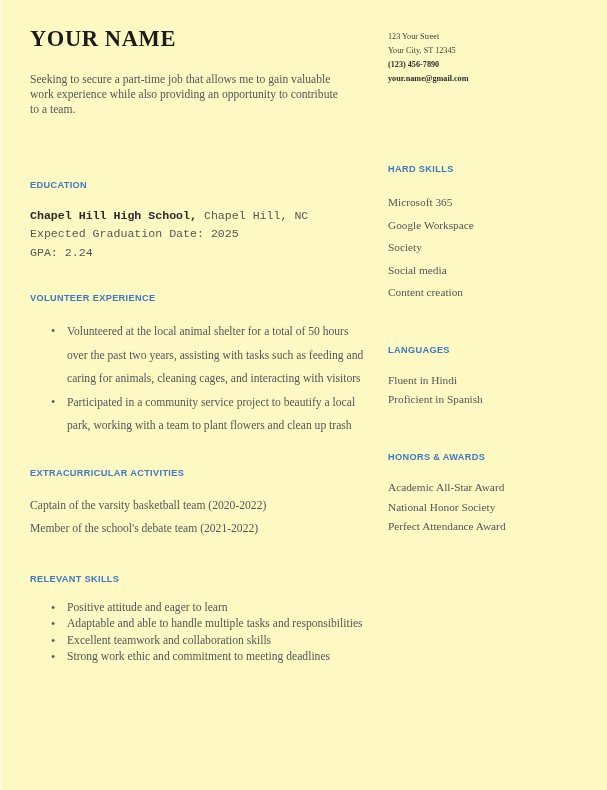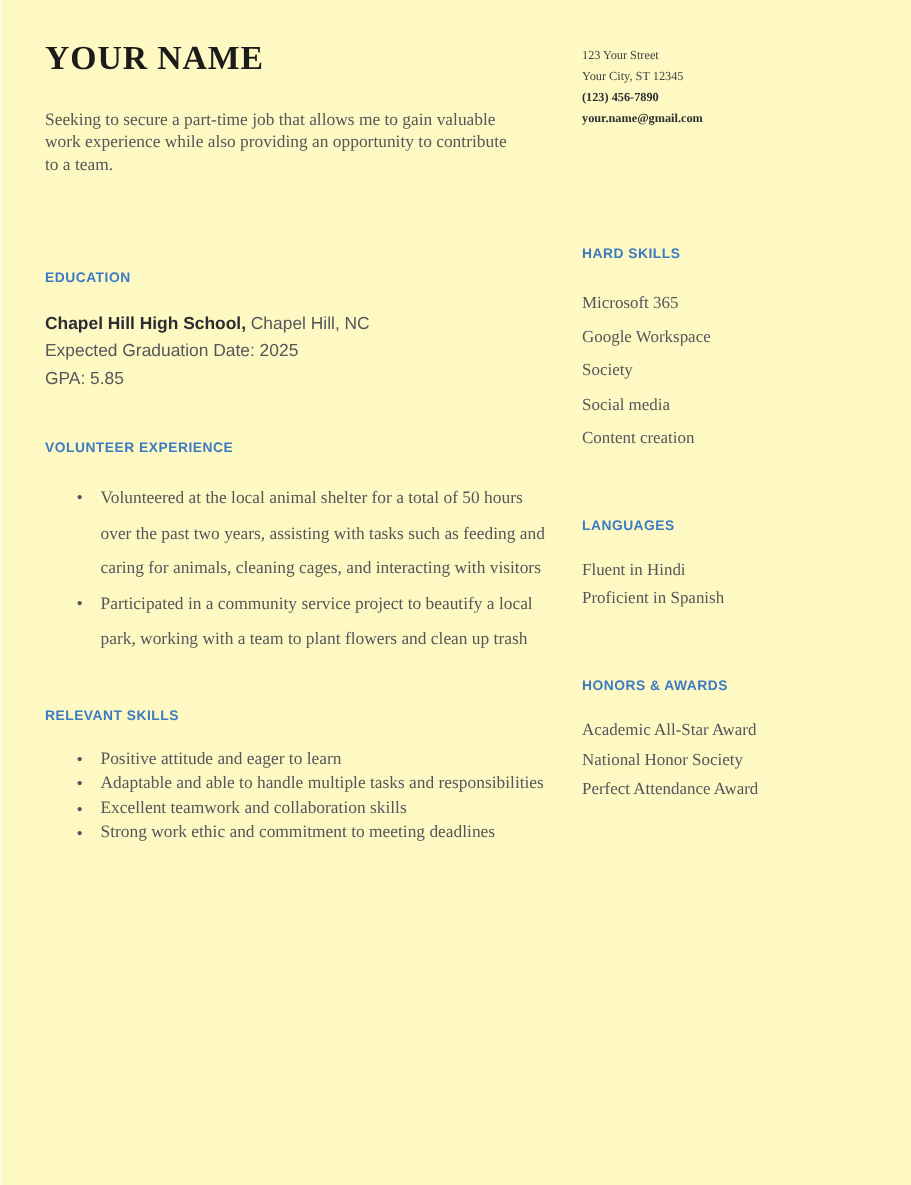--- a/index.html
+++ b/index.html
@@ -91,21 +91,21 @@
     font-size: 9.2px;
     letter-spacing: 0.35px;
     color: #3b7ac4;
     text-transform: uppercase;
     margin: 0;
     line-height: 12px;
   }
 
   .edu-block { margin-top: 16px; }
   .edu-line {
-    font-family: Liberation Sans, sans-serif;
+    font-family: Liberation Mono, monospace;
     font-size: 11.6px;
     line-height: 18.4px;
     color: #55565a;
   }
   .edu-line .school {
     font-weight: bold;
     color: #2b2c2f;
   }
 
   
@@ -186,32 +186,39 @@
     <div class="line strong">your.name@gmail.com</div>
   </div>
 
   <div class="col-left">
 
     <div class="section">
       <div class="section-title">EDUCATION</div>
       <div class="edu-block">
         <div class="edu-line"><span class="school">Chapel Hill High School,</span><span> Chapel Hill, NC</span></div>
         <div class="edu-line">Expected Graduation Date: 2025</div>
-        <div class="edu-line">GPA: 5.85</div>
+        <div class="edu-line">GPA: 2.24</div>
       </div>
     </div>
 
     <div class="section gap-volunteer">
       <div class="section-title">VOLUNTEER EXPERIENCE</div>
       <ul class="bullets wide">
         <li><span>Volunteered at the local animal shelter for a total of 50 hours over the past two years, assisting with tasks such as feeding and caring for animals, cleaning cages, and interacting with visitors</span></li>
         <li><span>Participated in a community service project to beautify a local park, working with a team to plant flowers and clean up trash</span></li>
       </ul>
     </div>
 
+    <div class="section gap-extra">
+      <div class="section-title">EXTRACURRICULAR ACTIVITIES</div>
+      <div class="plain-list">
+        <div class="plain-line">Captain of the varsity basketball team (2020-2022)</div>
+        <div class="plain-line">Member of the school's debate team (2021-2022)</div>
+      </div>
+    </div>
 
     <div class="section gap-relevant">
       <div class="section-title">RELEVANT SKILLS</div>
       <ul class="bullets tight">
         <li><span>Positive attitude and eager to learn</span></li>
         <li><span>Adaptable and able to handle multiple tasks and responsibilities</span></li>
         <li><span>Excellent teamwork and collaboration skills</span></li>
         <li><span>Strong work ethic and commitment to meeting deadlines</span></li>
       </ul>
     </div>

